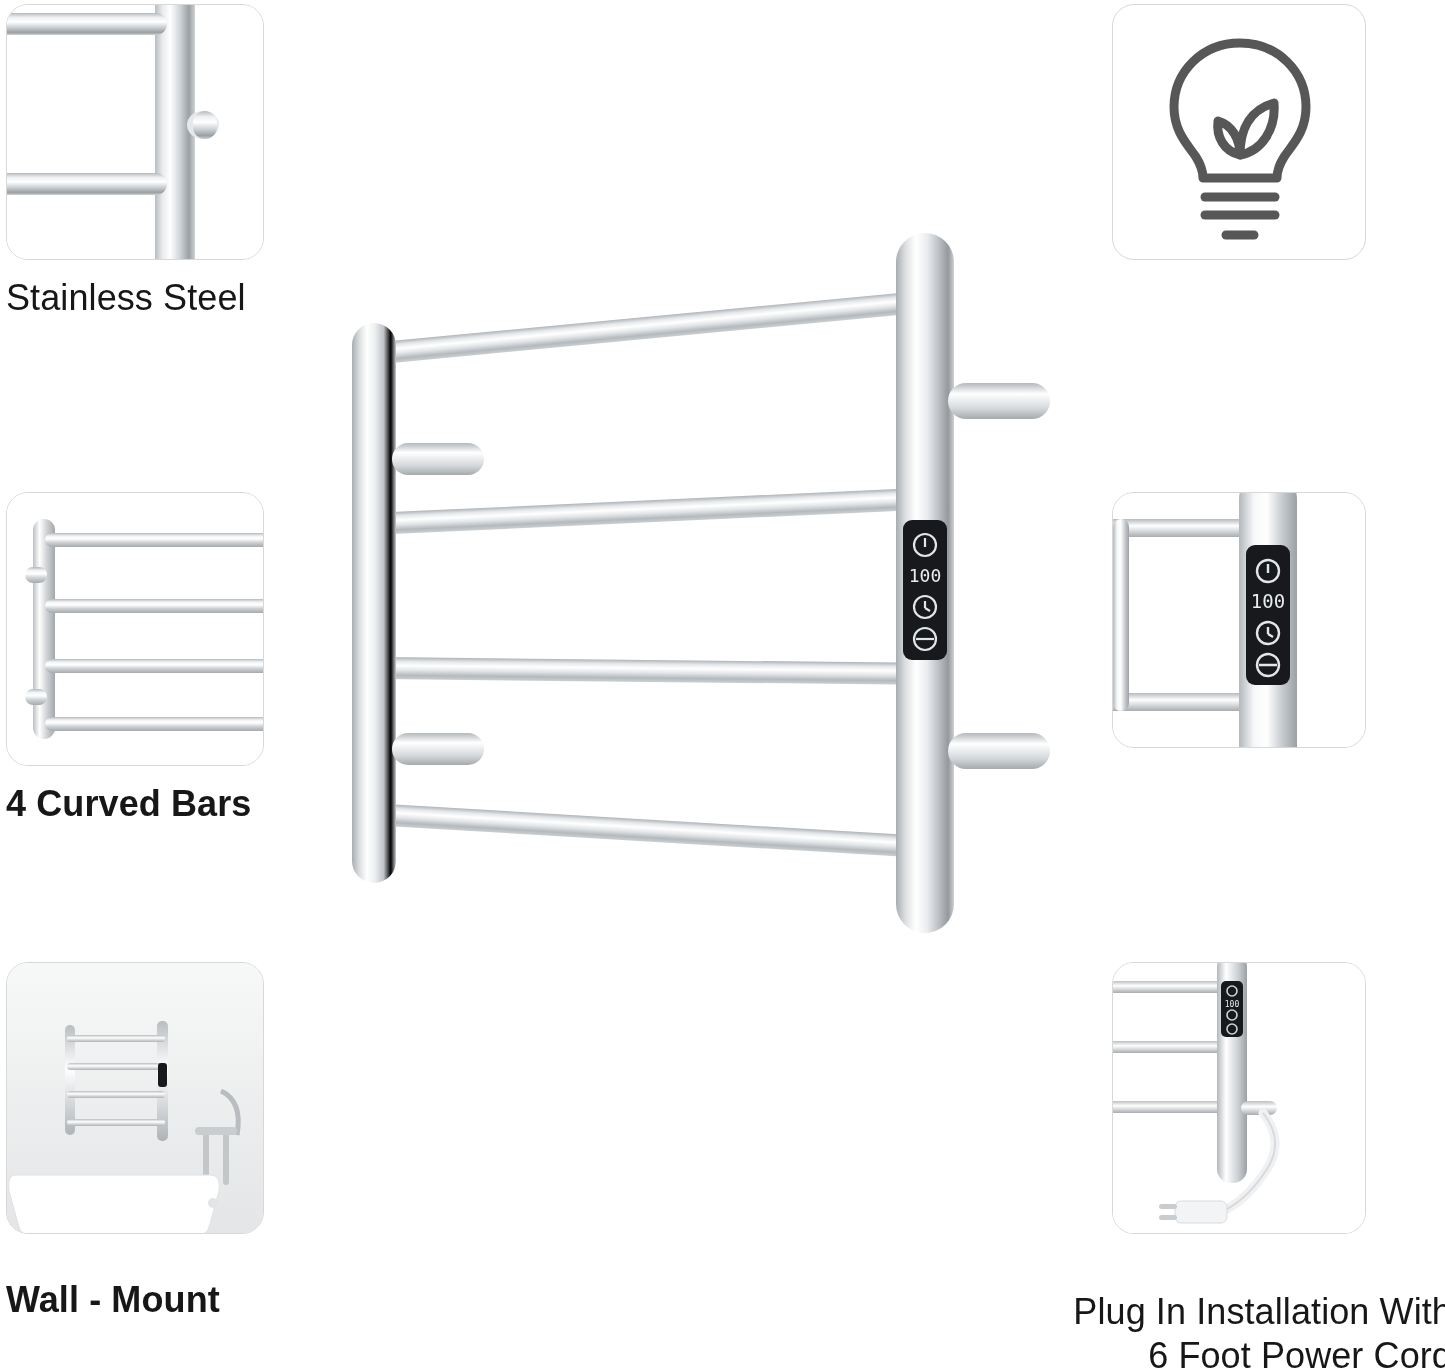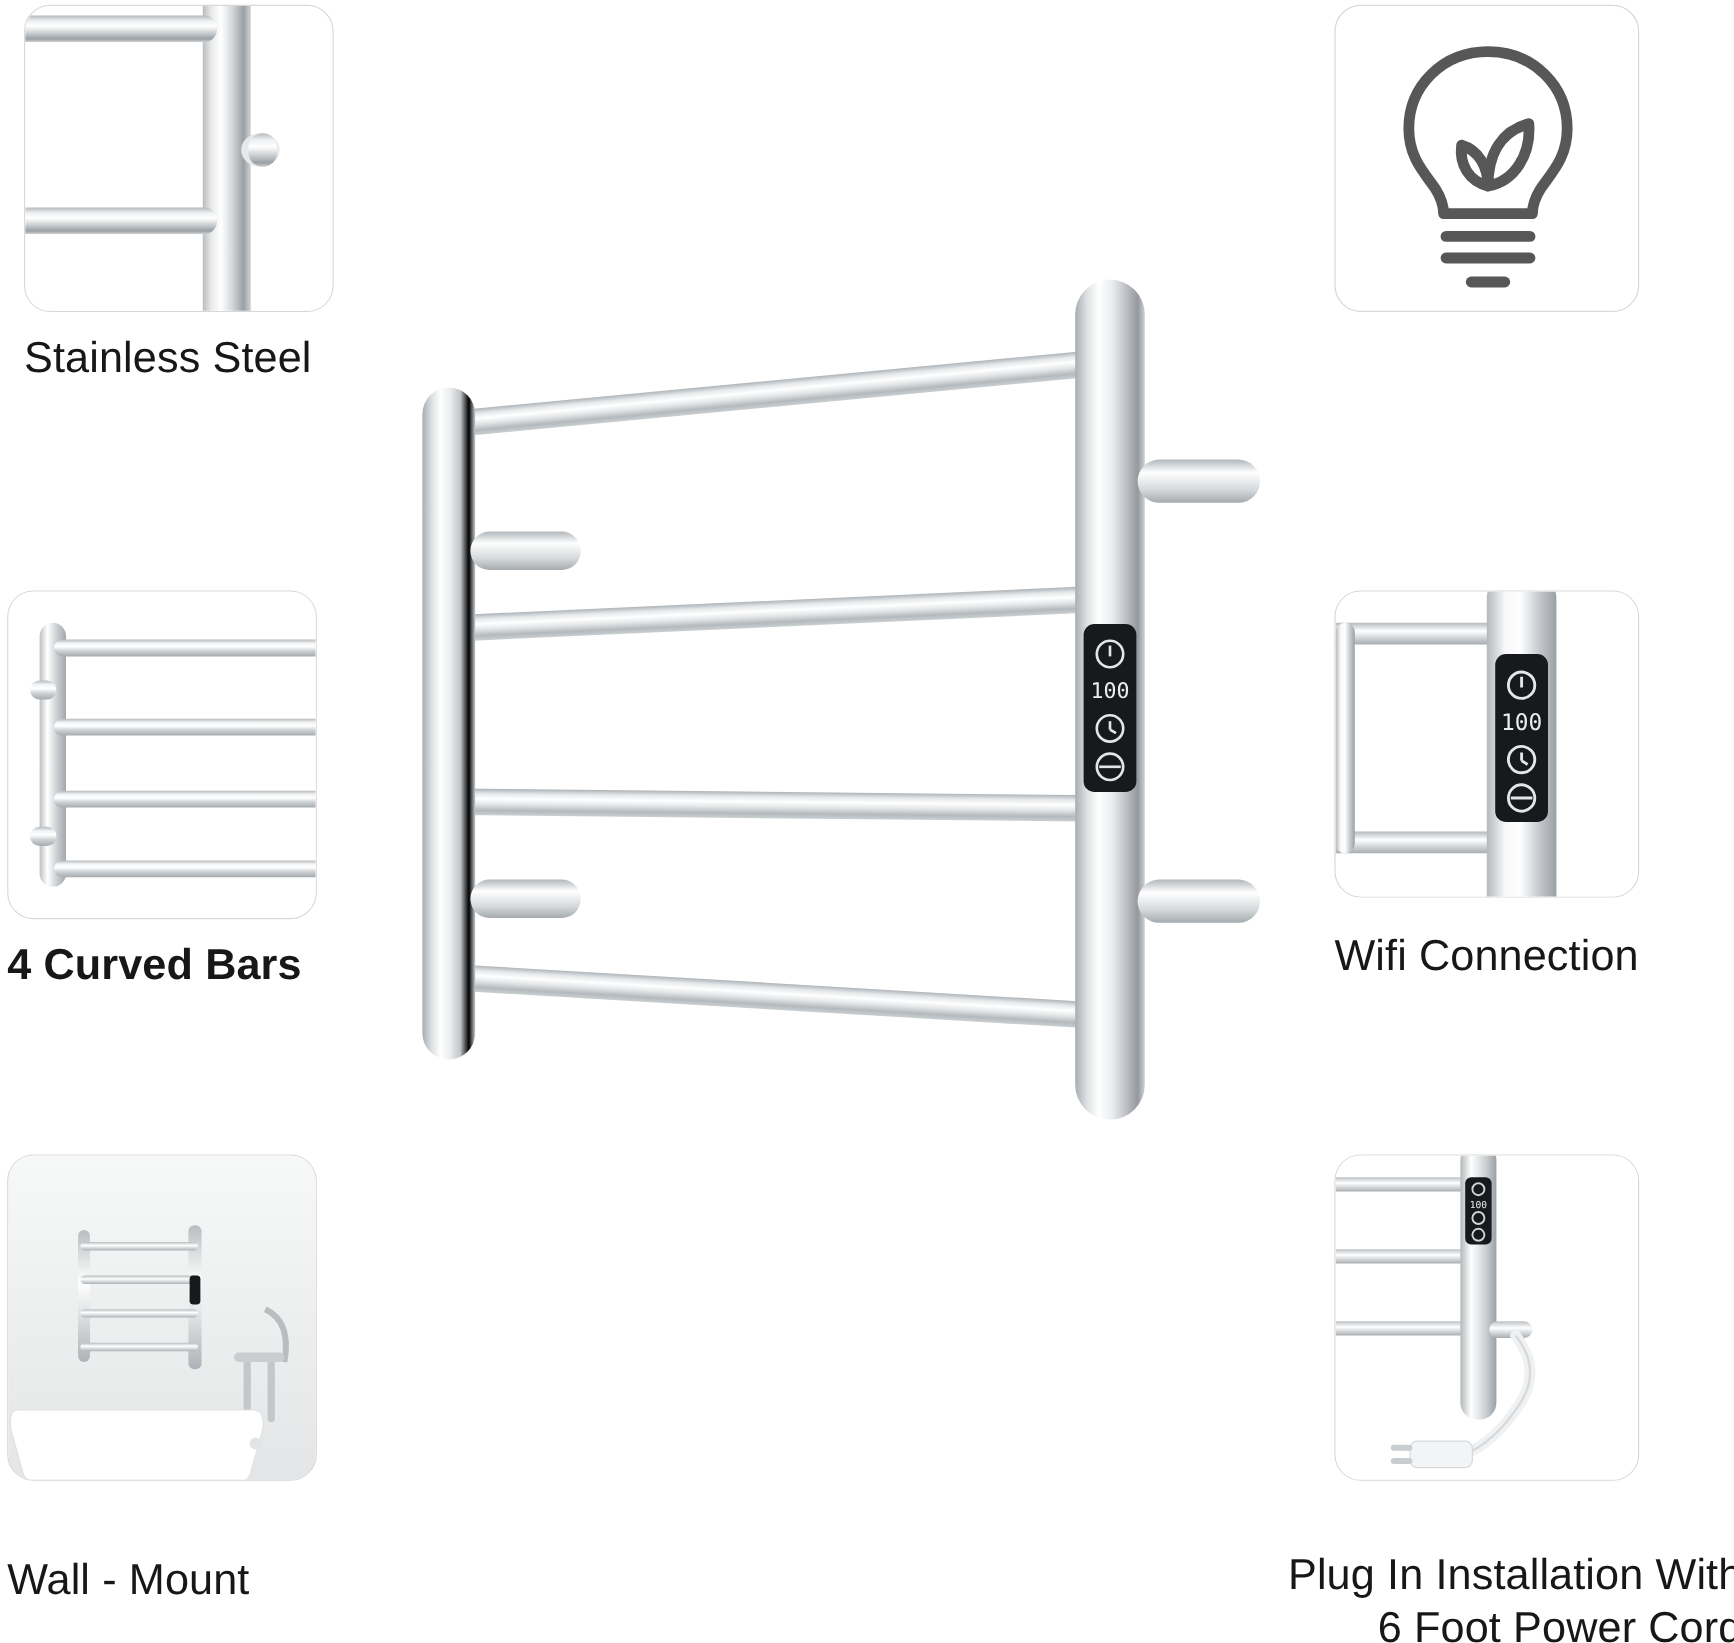--- a/index.html
+++ b/index.html
@@ -29,31 +29,31 @@
   }
   .caption {
     font-size: 36px;
     line-height: 1.22;
     letter-spacing: 0.1px;
     color: #171717;
     white-space: pre-line;
   }
 
   
-  .f-steel      { left: 20px;   top: 4px; }
+  .f-steel      { left: 6px;   top: 4px; }
   .f-steel .thumb   { width: 258px; height: 256px; }
   .f-steel .caption { margin-top: 16px; }
 
   .f-bars       { left: 6px;   top: 492px; }
   .f-bars .thumb    { width: 258px; height: 274px; }
   .f-bars .caption  { margin-top: 16px; font-weight: bold; }
 
   .f-wall       { left: 6px;   top: 962px; }
   .f-wall .thumb    { width: 258px; height: 272px; }
-  .f-wall .caption  { margin-top: 60px; }
+  .f-wall .caption  { margin-top: 44px; font-weight: bold; }
 
   .f-energy     { left: 1112px; top: 4px; }
   .f-energy .thumb  { width: 254px; height: 256px; }
   .f-energy .caption{ margin-top: 26px; }
 
   .f-wifi       { left: 1112px; top: 492px; }
   .f-wifi .thumb    { width: 254px; height: 256px; }
   .f-wifi .caption  { margin-top: 26px; }
 
   .f-plug       { left: 1112px; top: 962px; }
@@ -234,21 +234,20 @@
         <line x1="155" y1="71" x2="155" y2="80"></line>
         <circle cx="155" cy="140" r="11"></circle>
         <line x1="155" y1="134" x2="155" y2="141"></line>
         <line x1="155" y1="141" x2="160" y2="144"></line>
         <circle cx="155" cy="172" r="11"></circle>
         <line x1="146" y1="172" x2="164" y2="172"></line>
       </g>
       <text x="155" y="115" font-family="DejaVu Sans Mono, monospace" font-size="19" fill="#e9ecee" text-anchor="middle">100</text>
     </svg>
   </div>
-  <div class="caption">Wifi Connection</div>
 </div>
 
 <div class="feature f-plug">
   <div class="thumb">
     <div class="plug-scene">
       <svg viewBox="0 0 254 272" width="254" height="272">
         <defs>
           <linearGradient id="gv5" x1="0" y1="0" x2="1" y2="0">
             <stop offset="0%" stop-color="#b3b8bb"></stop>
               <stop offset="30%" stop-color="#ffffff"></stop>

